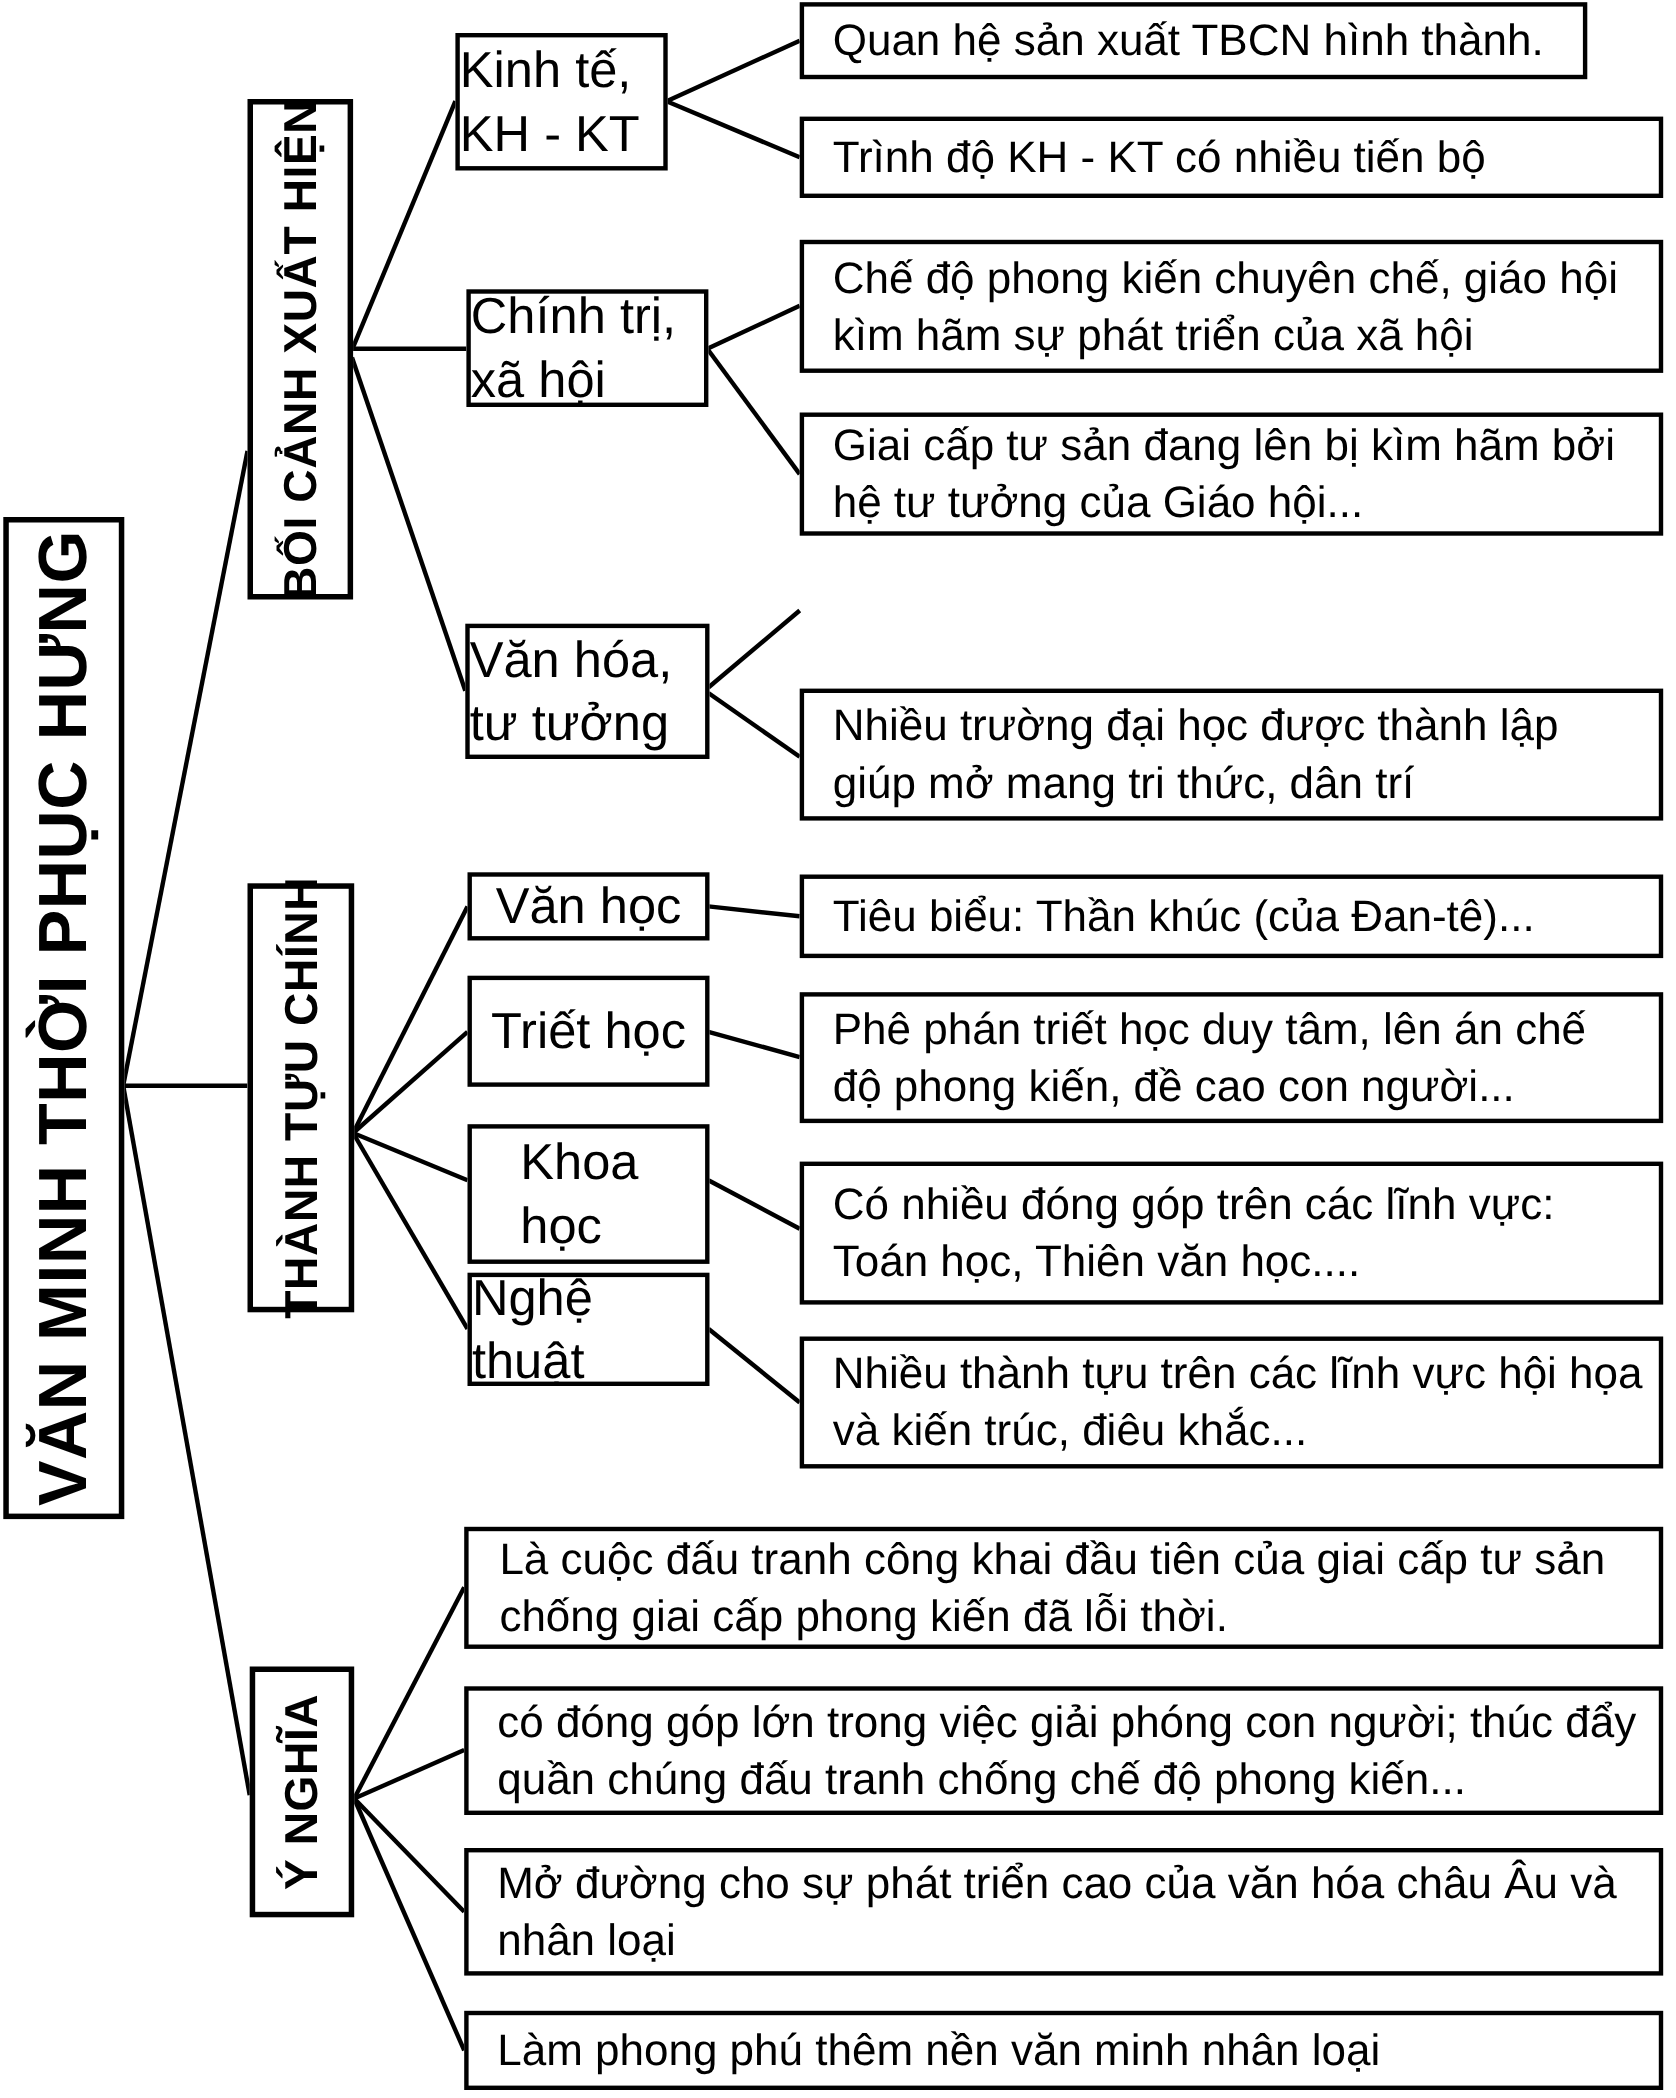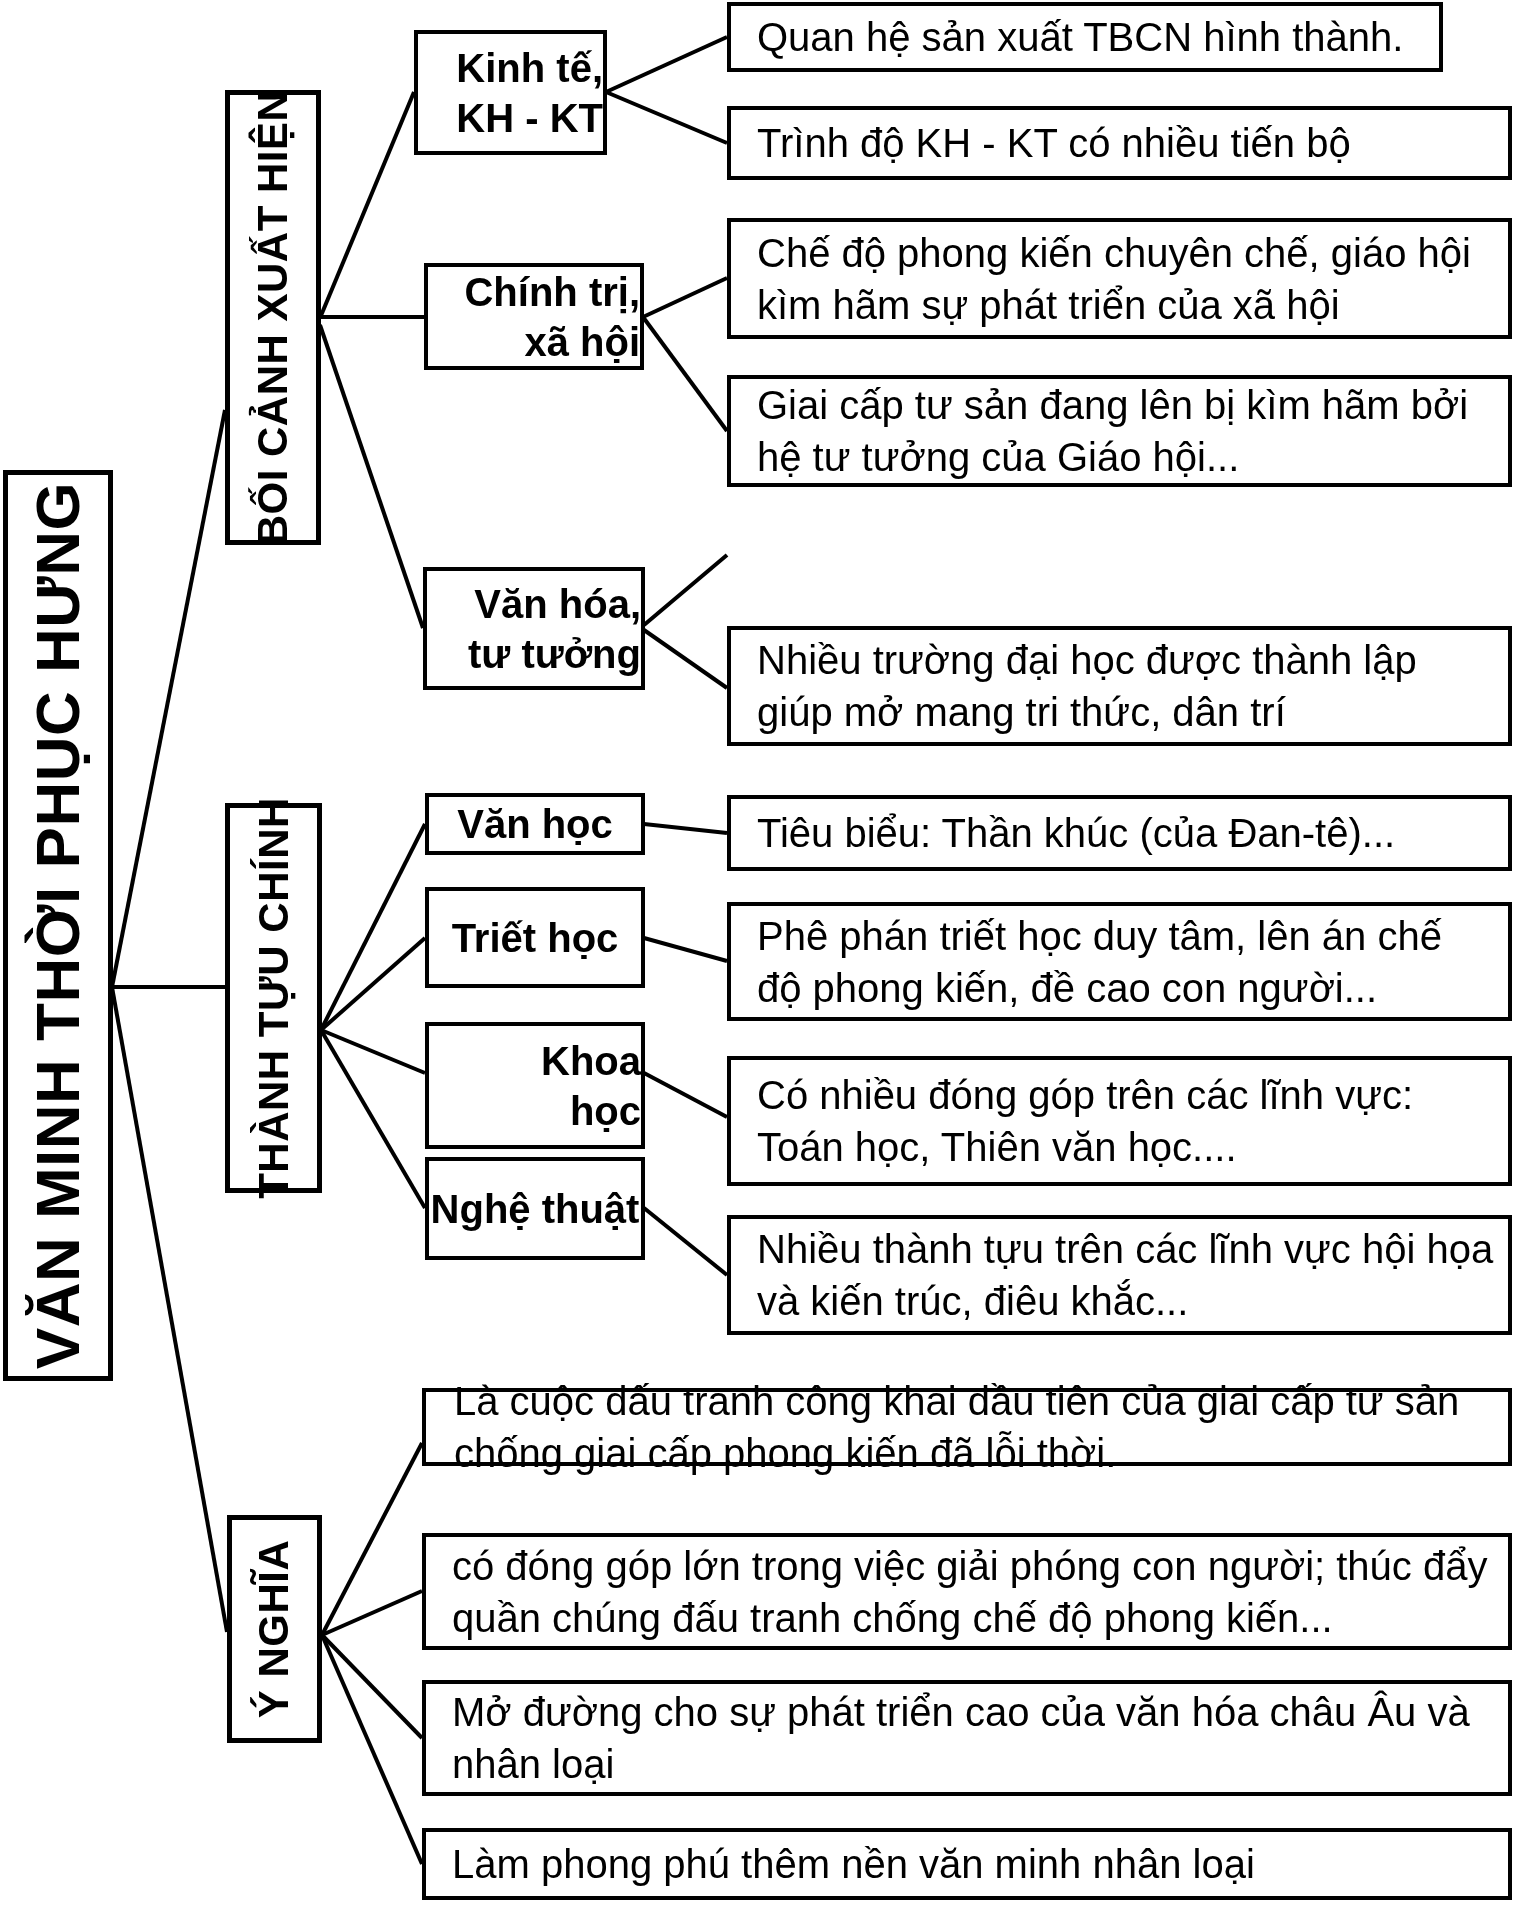--- a/index.html
+++ b/index.html
@@ -15,21 +15,21 @@
     border:4px solid #000; box-sizing:border-box;
     display:flex; align-items:center; justify-content:center;
     z-index:2;
   }
   .vert .label {
     transform:rotate(-90deg); white-space:nowrap;
     font-weight:bold; letter-spacing:0.5px;
   }
   .root   { border-width:5px; font-size:62px; }
   .branch { border-width:5px; font-size:42px; }
-  .topic  { font-size:40px; text-align:right; line-height:1.25;font-weight:bold; }
+  .topic  { font-size:46px; text-align:left; line-height:1.25; }
   .leaf   {
     justify-content:flex-start; text-align:left;
     padding:6px 14px 6px 26px;
     font-size:40px; line-height:1.3;
   }
 </style>
 </head>
 <body>
 
 <div class="canvas">
@@ -127,21 +127,21 @@
   <div class="node leaf" style="left:727px; top:902px; width:785px; height:119px;">
     <span>Phê phán triết học duy tâm, lên án chế độ phong kiến, đề cao con người...</span>
   </div>
   <div class="node leaf" style="left:727px; top:1056px; width:785px; height:130px;">
     <span>Có nhiều đóng góp trên các lĩnh vực: Toán học, Thiên văn học....</span>
   </div>
   <div class="node leaf" style="left:727px; top:1215px; width:785px; height:120px;">
     <span>Nhiều thành tựu trên các lĩnh vực hội họa và kiến trúc, điêu khắc...</span>
   </div>
 
-  <div class="node leaf" style="left:422px; top:1388px; width:1090px; height:78px;padding-left:28px;">
+  <div class="node leaf" style="left:422px; top:1388px; width:1090px; height:111px;padding-left:28px;">
     <span>Là cuộc đấu tranh công khai đầu tiên của giai cấp tư sản chống giai cấp phong kiến đã lỗi thời.</span>
   </div>
   <div class="node leaf" style="left:422px; top:1533px; width:1090px; height:117px;align-items:center;">
     <span>có đóng góp lớn trong việc giải phóng con người; thúc đẩy quần chúng đấu tranh chống chế độ phong kiến...</span>
   </div>
   <div class="node leaf" style="left:422px; top:1680px; width:1090px; height:116px;">
     <span>Mở đường cho sự phát triển cao của văn hóa châu Âu và nhân loại</span>
   </div>
   <div class="node leaf" style="left:422px; top:1828px; width:1090px; height:72px;">
     <span>Làm phong phú thêm nền văn minh nhân loại</span>

